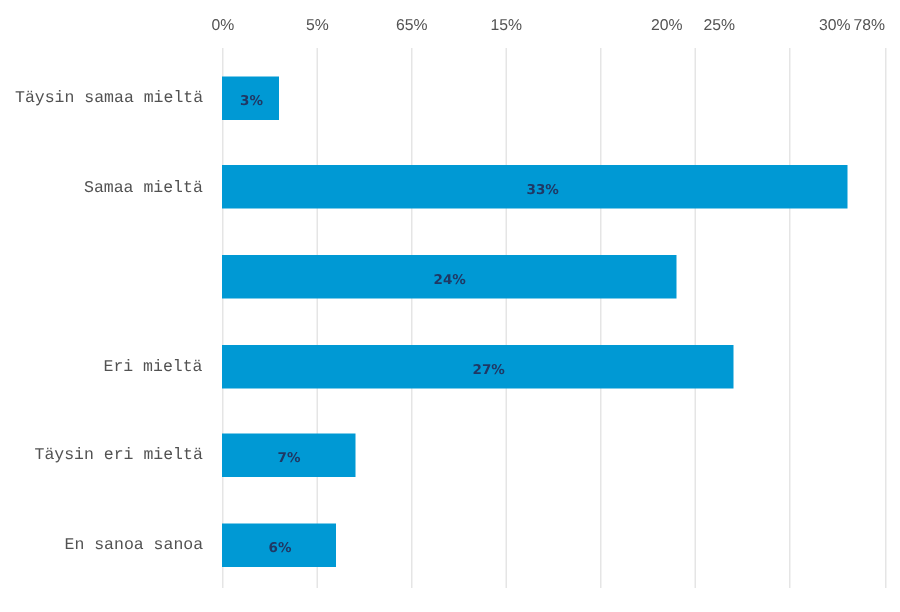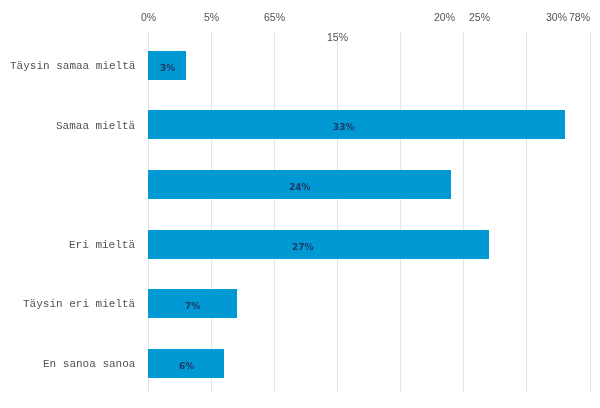--- a/index.html
+++ b/index.html
@@ -46,32 +46,32 @@
     <div class="bar" style="top: 110.4px; width: 416.366px; background: rgb(0, 153, 212);"></div>
     <div class="bar" style="top: 170px; width: 302.811px; background: rgb(0, 153, 212);"></div>
     <div class="bar" style="top: 229.6px; width: 340.663px; background: rgb(0, 153, 212);"></div>
     <div class="bar" style="top: 289.2px; width: 88.32px; background: rgb(0, 153, 212);"></div>
     <div class="bar" style="top: 348.8px; width: 75.7029px; background: rgb(0, 153, 212);"></div>
   </div>
 
   <div class="tick-label" style="color: rgb(83, 83, 83); left: 140.806px;">0%</div>
   <div class="tick-label" style="color: rgb(83, 83, 83); left: 203.892px;">5%</div>
   <div class="tick-label" style="color: rgb(83, 83, 83); left: 264.064px;">65%</div>
-  <div class="tick-label" style="color: rgb(83, 83, 83); left: 327.149px; margin-top: 20px;">15%</div>
+  <div class="tick-label" style="color: rgb(83, 83, 83); left: 327.149px;">15%</div>
   <div class="tick-label" style="color: rgb(83, 83, 83); left: 390.235px; margin-left: 44px;">20%</div>
   <div class="tick-label" style="color: rgb(83, 83, 83); left: 453.321px; margin-left: 16px;">25%</div>
   <div class="tick-label" style="color: rgb(83, 83, 83); left: 546px;">30%</div>
   <div class="tick-label" style="color: rgb(83, 83, 83); left: 568.784px;">78%</div>
 
   <div class="cat-label" style="color: rgb(82, 82, 82); top: 60.9px;">Täysin samaa mieltä</div>
   <div class="cat-label" style="color: rgb(82, 82, 82); top: 120.5px;">Samaa mieltä</div>
   <div class="cat-label" style="color: rgb(82, 82, 82); top: 239.7px;">Eri mieltä</div>
   <div class="cat-label" style="color: rgb(82, 82, 82); top: 299.3px;">Täysin eri mieltä</div>
   <div class="cat-label" style="color: rgb(82, 82, 82); top: 358.9px;">En sanoa sanoa</div>
 
   <div class="bar-label" style="color: rgb(31, 56, 100); top: 63.7px; left: 159.685px;">3%</div>
-  <div class="bar-label" style="color: rgb(31, 56, 100); top: 123.3px; left: 333px; text-align: right;">33%</div>
+  <div class="bar-label" style="color: rgb(31, 56, 100); top: 123.3px; left: 351px; text-align: right;">33%</div>
   <div class="bar-label" style="color: rgb(31, 56, 100); top: 182.9px; left: 289.032px; text-align: center;">24%</div>
-  <div class="bar-label" style="color: rgb(31, 56, 100); top: 242.5px; left: 292px;">27%</div>
+  <div class="bar-label" style="color: rgb(31, 56, 100); top: 242.5px; left: 315px;">27%</div>
   <div class="bar-label" style="color: rgb(31, 56, 100); top: 302.1px; left: 184.919px;">7%</div>
   <div class="bar-label" style="color: rgb(31, 56, 100); top: 361.7px; left: 178.611px;">6%</div>
 
 </div>
 
 </body></html>

